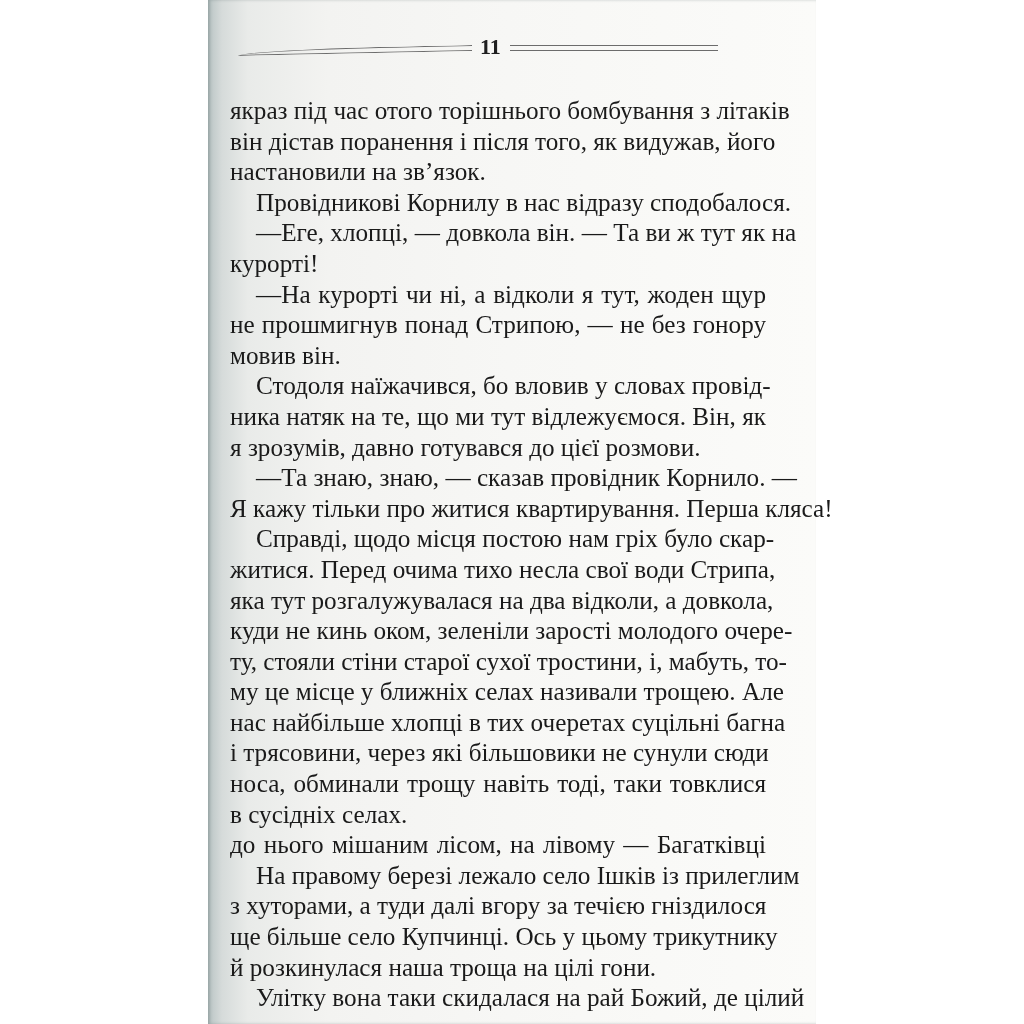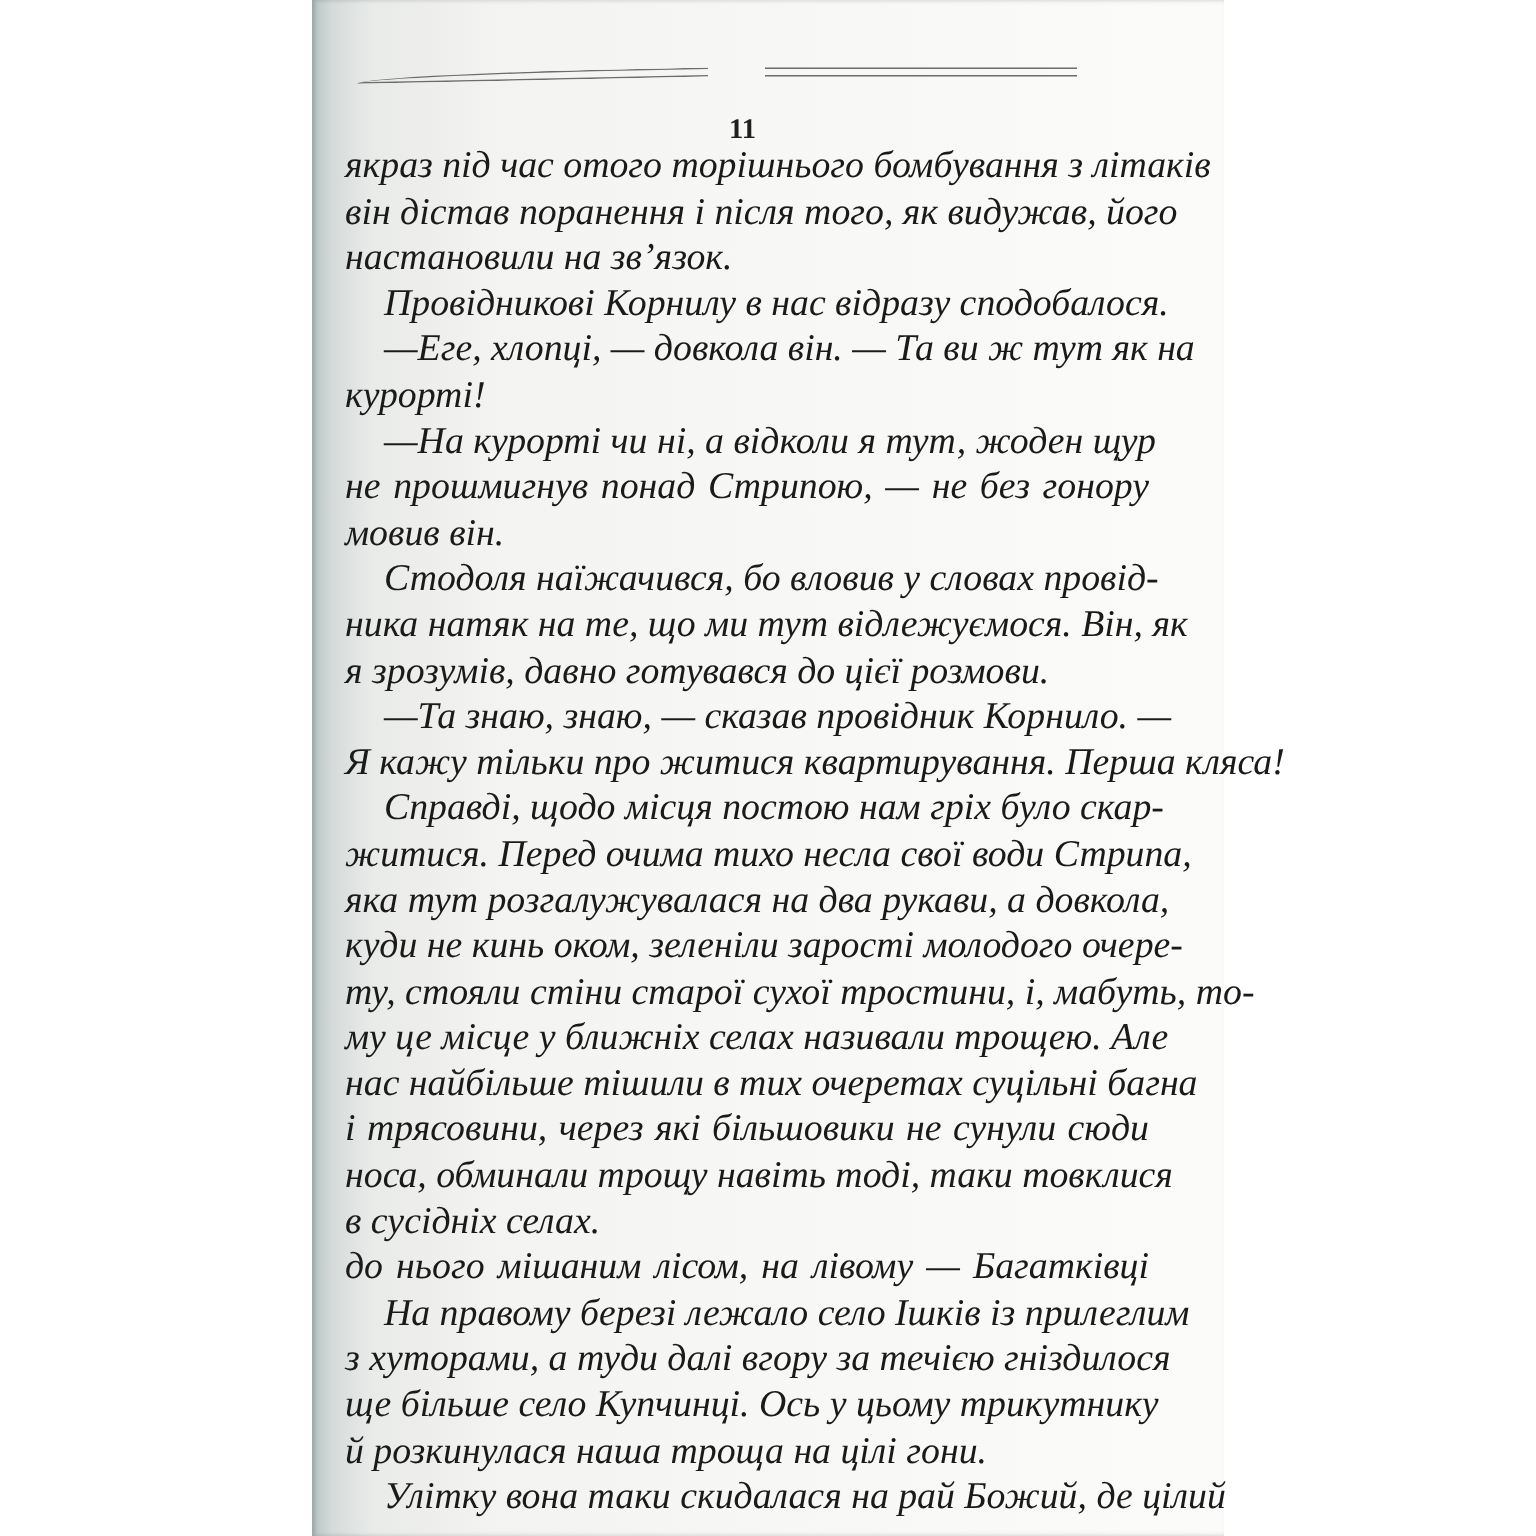--- a/index.html
+++ b/index.html
@@ -42,45 +42,43 @@
     }
     .rule-right {
       left: 272px;
       width: 208px;
     }
     .folio {
       position: absolute;
       left: 242px;
       top: 0;
       width: 24px;
-      text-align: right;
+      text-align: left;
       font-family: "Liberation Serif", serif;
       font-weight: bold;
-      font-size: 19px;
+      font-size: 22px;
       color: #1f1f1f;
       line-height: 22px;
-      margin-top: 40px;
     }
     .text-block {
       position: absolute;
       left: 22px;
       top: 96px;
       width: 536px;
       font-family: "Liberation Serif", serif;
       font-size: 25.2px;
       line-height: 30.6px;
       color: #1a1a1a;
     }
     .line {
       display: block;
       white-space: nowrap;
       text-align: justify;
       text-align-last: justify;
       height: 30.6px;
-      font-style: italic;
     }
     .line.last {
       text-align-last: left;
     }
     .line.indent {
       padding-left: 26px;
     }
   </style>
 </head>
 <body>
@@ -101,25 +99,25 @@
       <span class="line indent">—На курорті чи ні, а відколи я тут, жоден щур</span>
       <span class="line">не прошмигнув понад Стрипою, — не без гонору</span>
       <span class="line last">мовив він.</span>
       <span class="line indent">Стодоля наїжачився, бо вловив у словах провід-</span>
       <span class="line">ника натяк на те, що ми тут відлежуємося. Він, як</span>
       <span class="line last">я зрозумів, давно готувався до цієї розмови.</span>
       <span class="line indent">—Та знаю, знаю, — сказав провідник Корнило. —</span>
       <span class="line last">Я кажу тільки про житися квартирування. Перша кляса!</span>
       <span class="line indent">Справді, щодо місця постою нам гріх було скар-</span>
       <span class="line">житися. Перед очима тихо несла свої води Стрипа,</span>
-      <span class="line">яка тут розгалужувалася на два рукави, а довкола,</span>
+      <span class="line">яка тут розгалужувалася на два відколи, а довкола,</span>
       <span class="line">куди не кинь оком, зеленіли зарості молодого очере-</span>
       <span class="line">ту, стояли стіни старої сухої тростини, і, мабуть, то-</span>
       <span class="line">му це місце у ближніх селах називали трощею. Але</span>
-      <span class="line">нас найбільше тішили в тих очеретах суцільні багна</span>
+      <span class="line">нас найбільше хлопці в тих очеретах суцільні багна</span>
       <span class="line">і трясовини, через які більшовики не сунули сюди</span>
       <span class="line">носа, обминали трощу навіть тоді, таки товклися</span>
       <span class="line last">в сусідніх селах.</span>
       <span class="line">до нього мішаним лісом, на лівому — Багатківці</span>
       <span class="line indent">На правому березі лежало село Ішків із прилеглим</span>
       <span class="line">з хуторами, а туди далі вгору за течією гніздилося</span>
       <span class="line">ще більше село Купчинці. Ось у цьому трикутнику</span>
       <span class="line last">й розкинулася наша троща на цілі гони.</span>
       <span class="line indent">Улітку вона таки скидалася на рай Божий, де цілий</span>
     </div>

